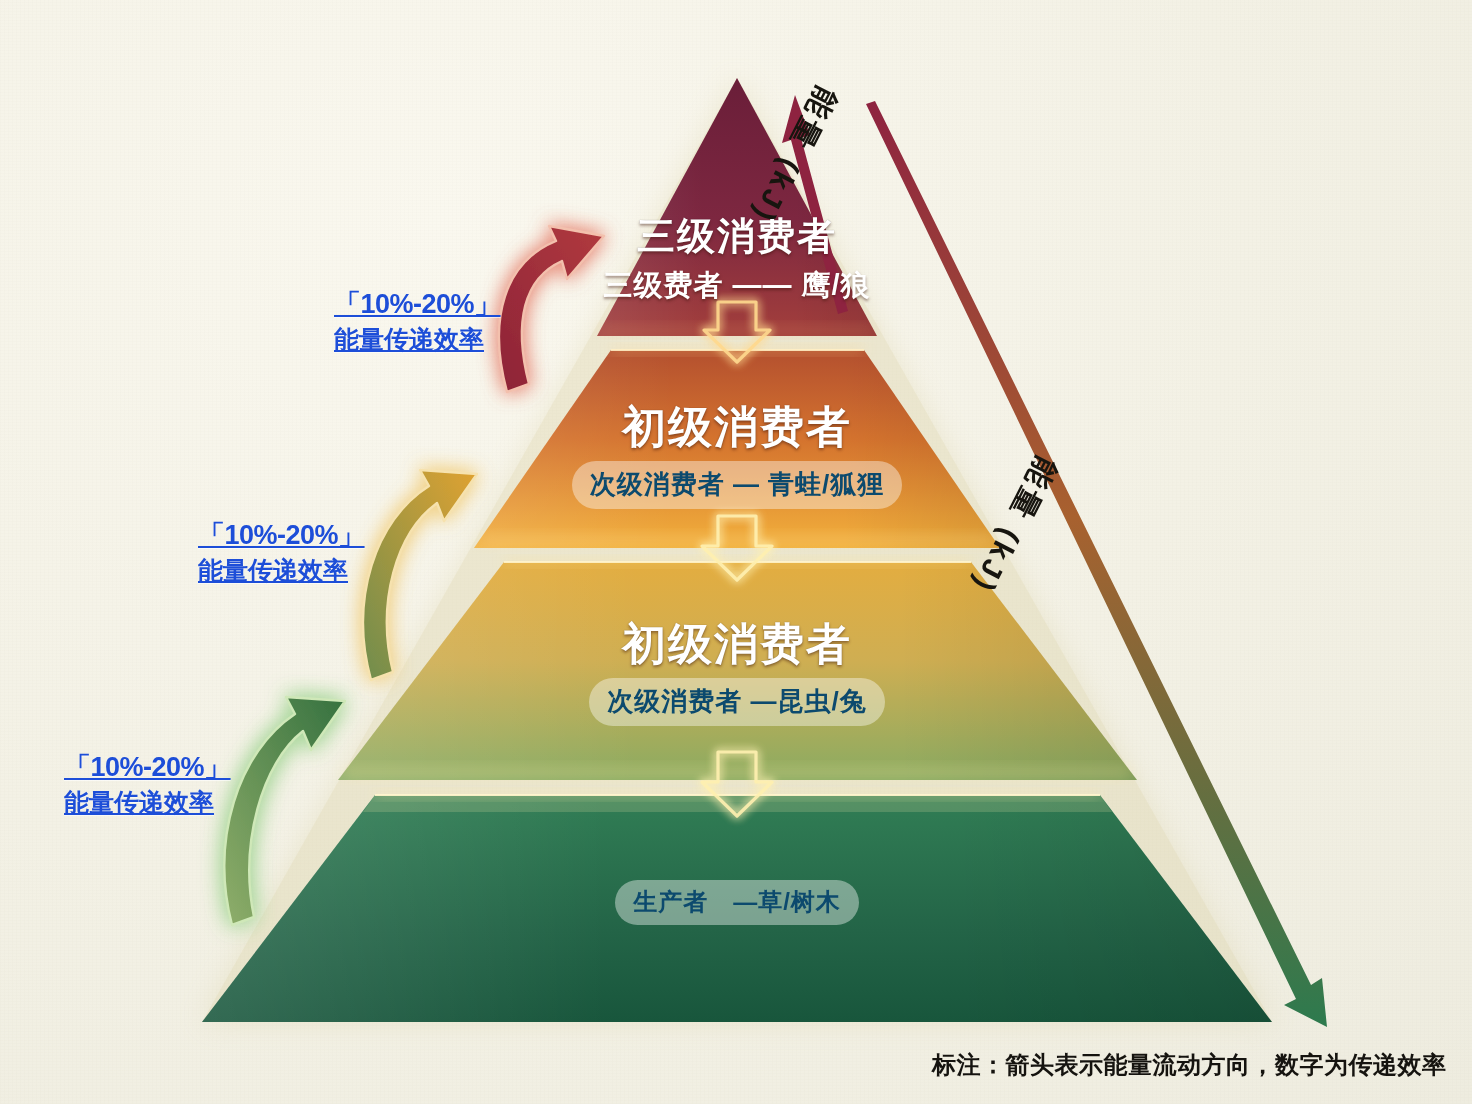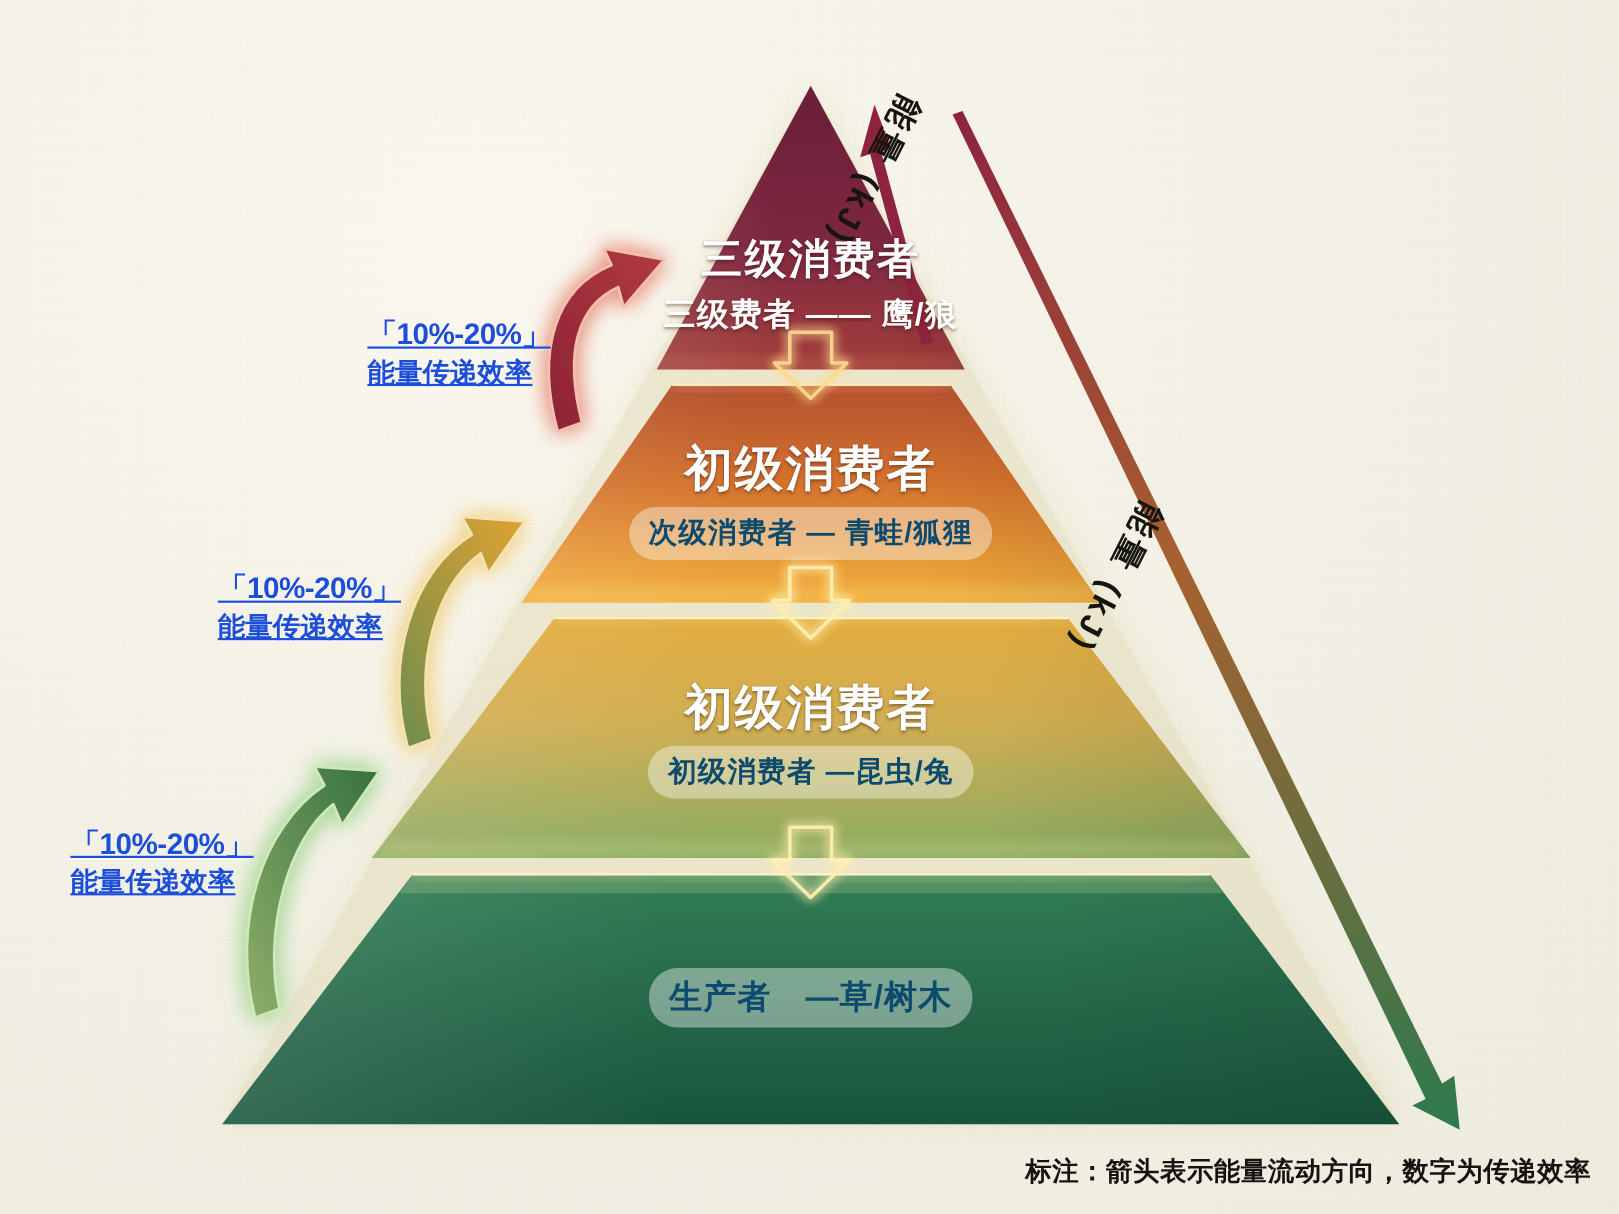--- a/index.html
+++ b/index.html
@@ -290,27 +290,27 @@
   <div class="tier-text" style="left:487px;top:403px;width:500px;">
     <div class="tier-title" style="font-size:44px;">初级消费者</div>
     <div style="margin-top:10px;">
       <span class="tier-sub" style="font-size:26px;">次级消费者 — 青蛙/狐狸</span>
     </div>
   </div>
 
   <div class="tier-text" style="left:487px;top:620px;width:500px;">
     <div class="tier-title" style="font-size:44px;">初级消费者</div>
     <div style="margin-top:10px;">
-      <span class="tier-sub" style="font-size:26px;">初级消费者 —昆虫/兔</span>
+      <span class="tier-sub" style="font-size:26px;">次级消费者 —昆虫/兔</span>
     </div>
   </div>
 
   <div class="tier-text" style="left:487px;top:868px;width:500px;">
     <div style="margin-top:12px;">
-      <span class="tier-sub" style="font-size:30px;">生产者　—草/树木</span>
+      <span class="tier-sub" style="font-size:24px;">生产者　—草/树木</span>
     </div>
   </div>
 
   <div class="eff-label" style="left:334px;top:287px;">
     <div class="pct">「10%-20%」</div>
     <div>能量传递效率</div>
   </div>
 
   <div class="eff-label" style="left:198px;top:518px;">
     <div class="pct">「10%-20%」</div>

